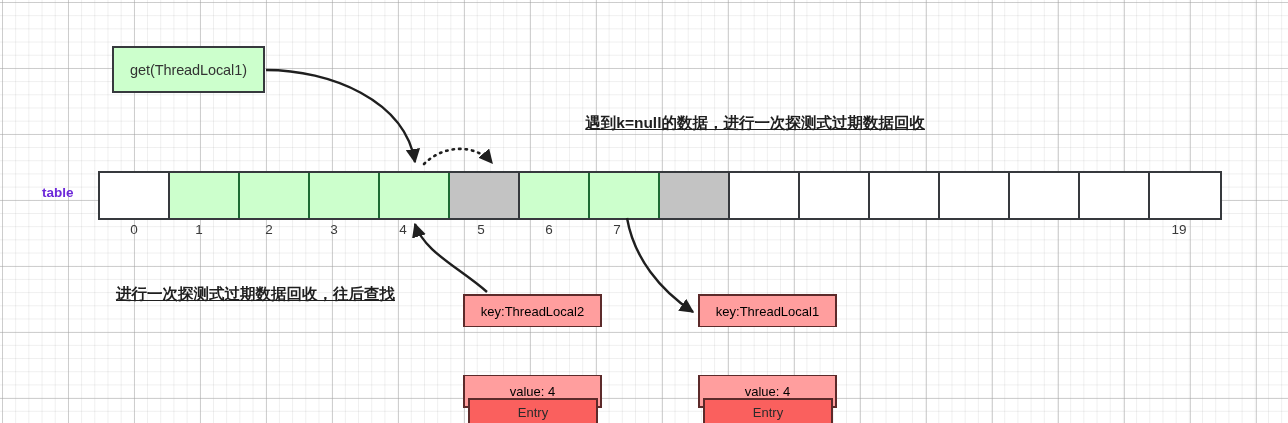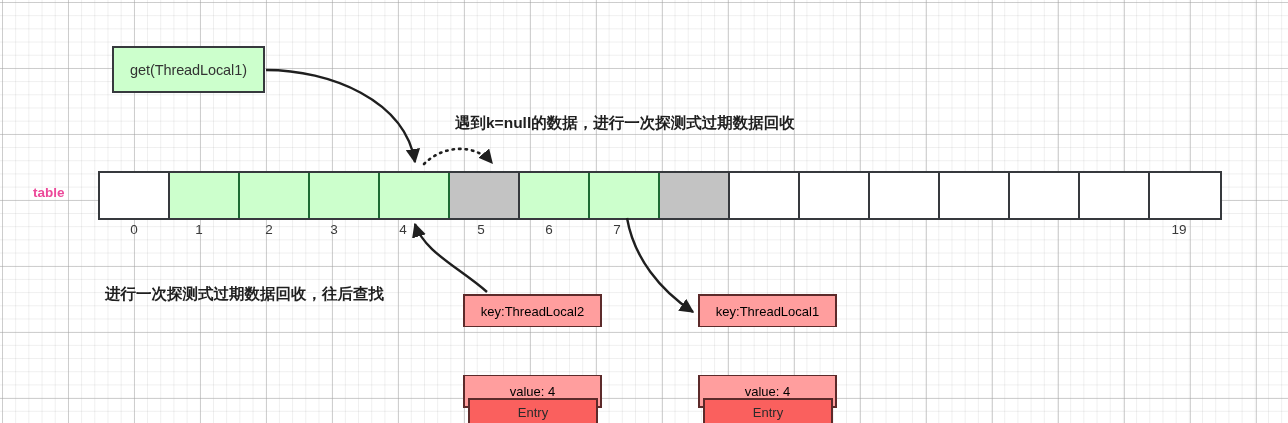--- a/index.html
+++ b/index.html
@@ -53,39 +53,40 @@
     color: #333333;
     letter-spacing: -0.1px;
     text-align: center;
   }
 
   
   .anno {
     font-weight: bold;
     color: #1f1f1f;
     line-height: 1.45;
-    text-align: left;
+    text-align: right;
+    text-decoration: underline;
   }
   #anno-top {
     left: 455px; top: 112px;
     width: 470px;
     font-size: 15.5px;
   }
   #anno-bottom {
     left: 105px; top: 283px;
     width: 290px;
     font-size: 15.5px;
   }
 
   
   #table-label {
-    left: 33px; top: 185px;
+    left: 42px; top: 185px;
     font-size: 13.5px;
     font-weight: bold;
-    color: #ec4899;
+    color: #6d28d9;
   }
 
   
   #slot-table {
     left: 98px; top: 171px;
     height: 45px;
     display: flex;
     border: 2px solid #36393d;
     box-sizing: content-box;
   }

